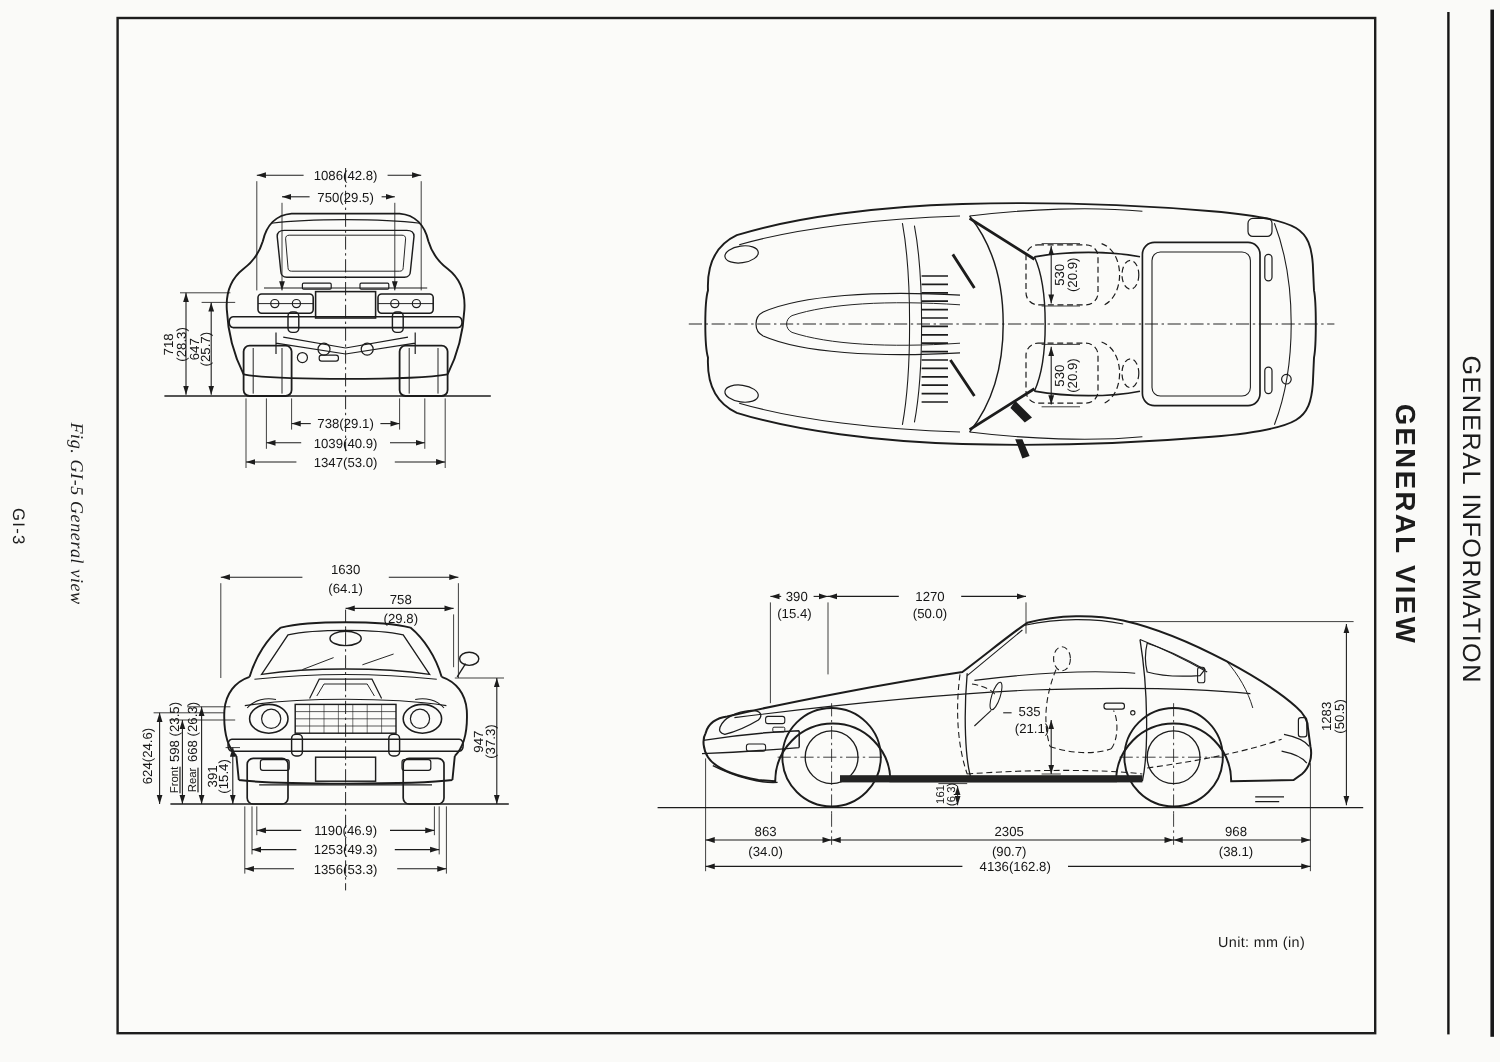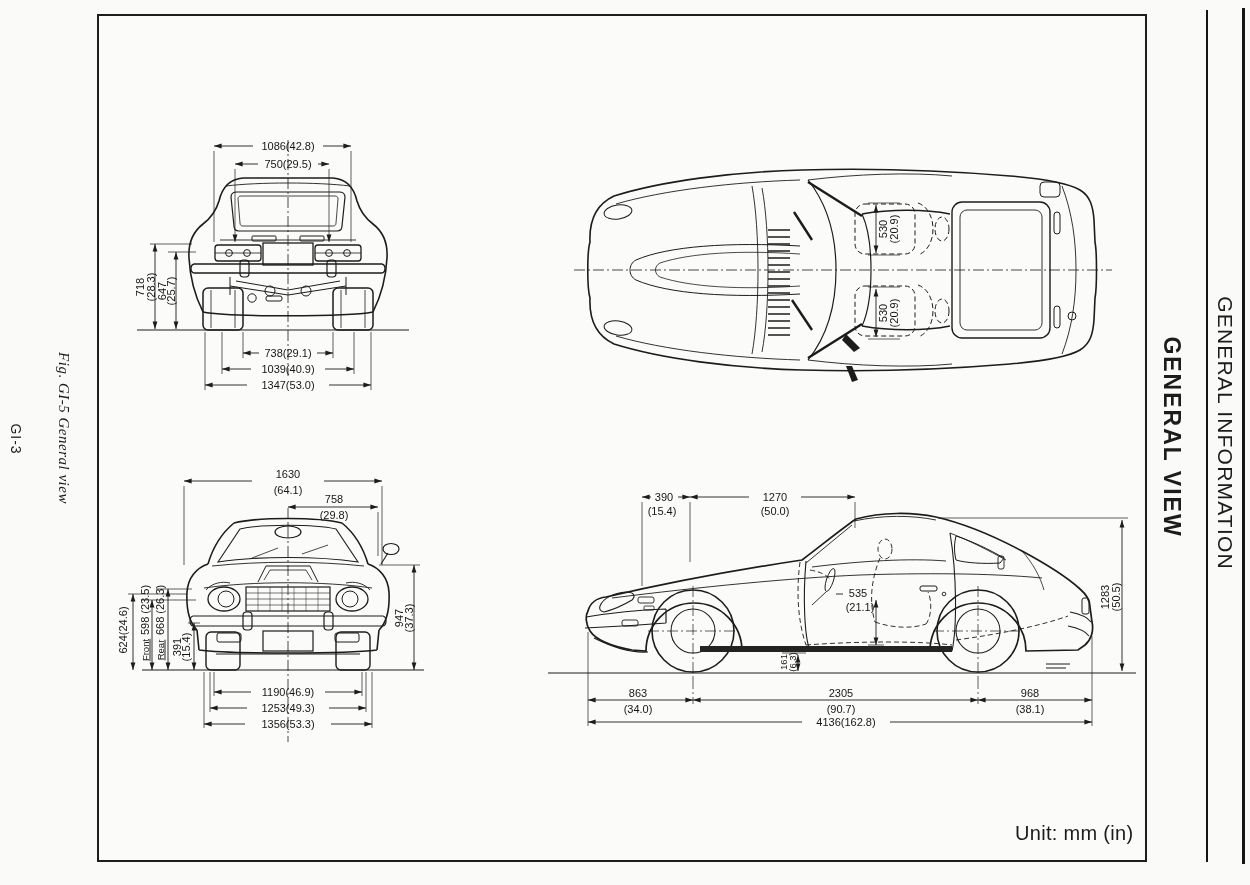--- a/index.html
+++ b/index.html
@@ -9,21 +9,21 @@
          border:2px solid #1d1d1d;background:#fbfbf9;}
   .vtext{position:absolute;white-space:nowrap;transform:translate(-50%,-50%) rotate(90deg);}
   .fig-caption{left:63px;top:428px;font-family:"Liberation Serif",serif;font-style:italic;
                font-size:15px;letter-spacing:.5px;}
   .page-num{left:16px;top:439px;font-size:14px;letter-spacing:1px;}
   .tab-title{left:1225px;top:433px;font-size:21px;letter-spacing:1.2px;font-weight:500;}
   .section-title{left:1171px;top:437px;font-size:23px;font-weight:bold;letter-spacing:2px;}
   .vline{position:absolute;background:#151515;}
   .vl1{left:1206px;top:10px;width:2px;height:852px;}
   .vl2{left:1242px;top:8px;width:3px;height:856px;}
-  .unit{position:absolute;left:1015px;top:822px;font-size:20px;letter-spacing:.3px;}
+  .unit{position:absolute;left:1015px;top:778px;font-size:12px;letter-spacing:.3px;}
   svg{position:absolute;left:0;top:0;}
   svg *{vector-effect:none;}
   .ln{stroke:#1c1c1c;fill:none;}
   .dim{font-family:"Liberation Sans",sans-serif;font-size:11px;fill:#161616;}
   .dimsm{font-family:"Liberation Sans",sans-serif;font-size:9.5px;fill:#161616;}
   .dash{stroke-dasharray:5 3;}
   .cline{stroke-dasharray:11 3 2 3;}
 </style>
 </head>
 <body>

